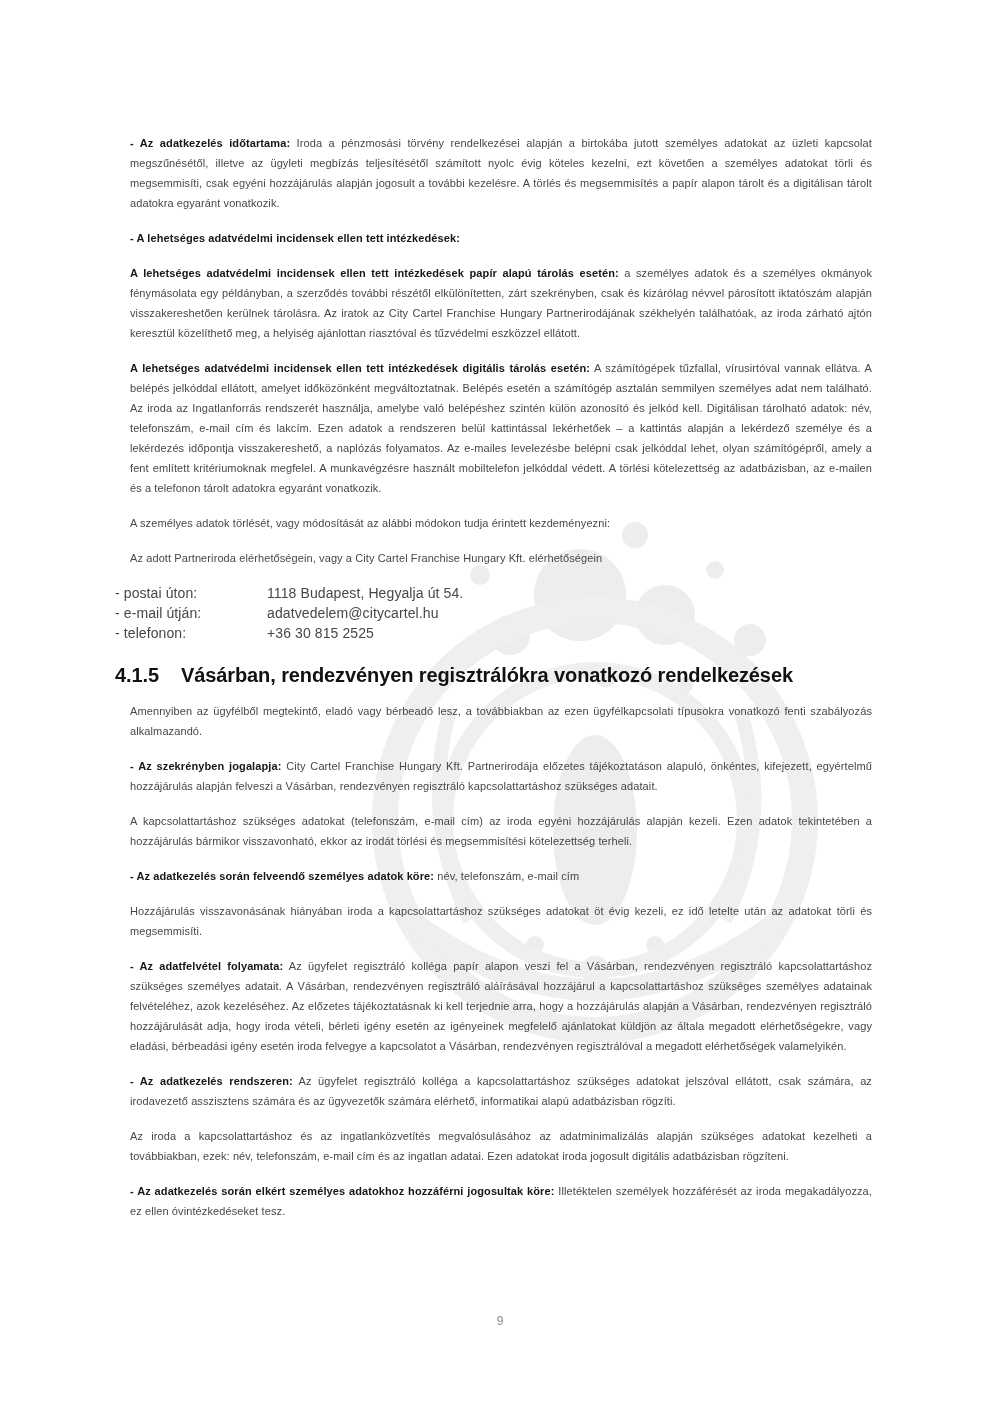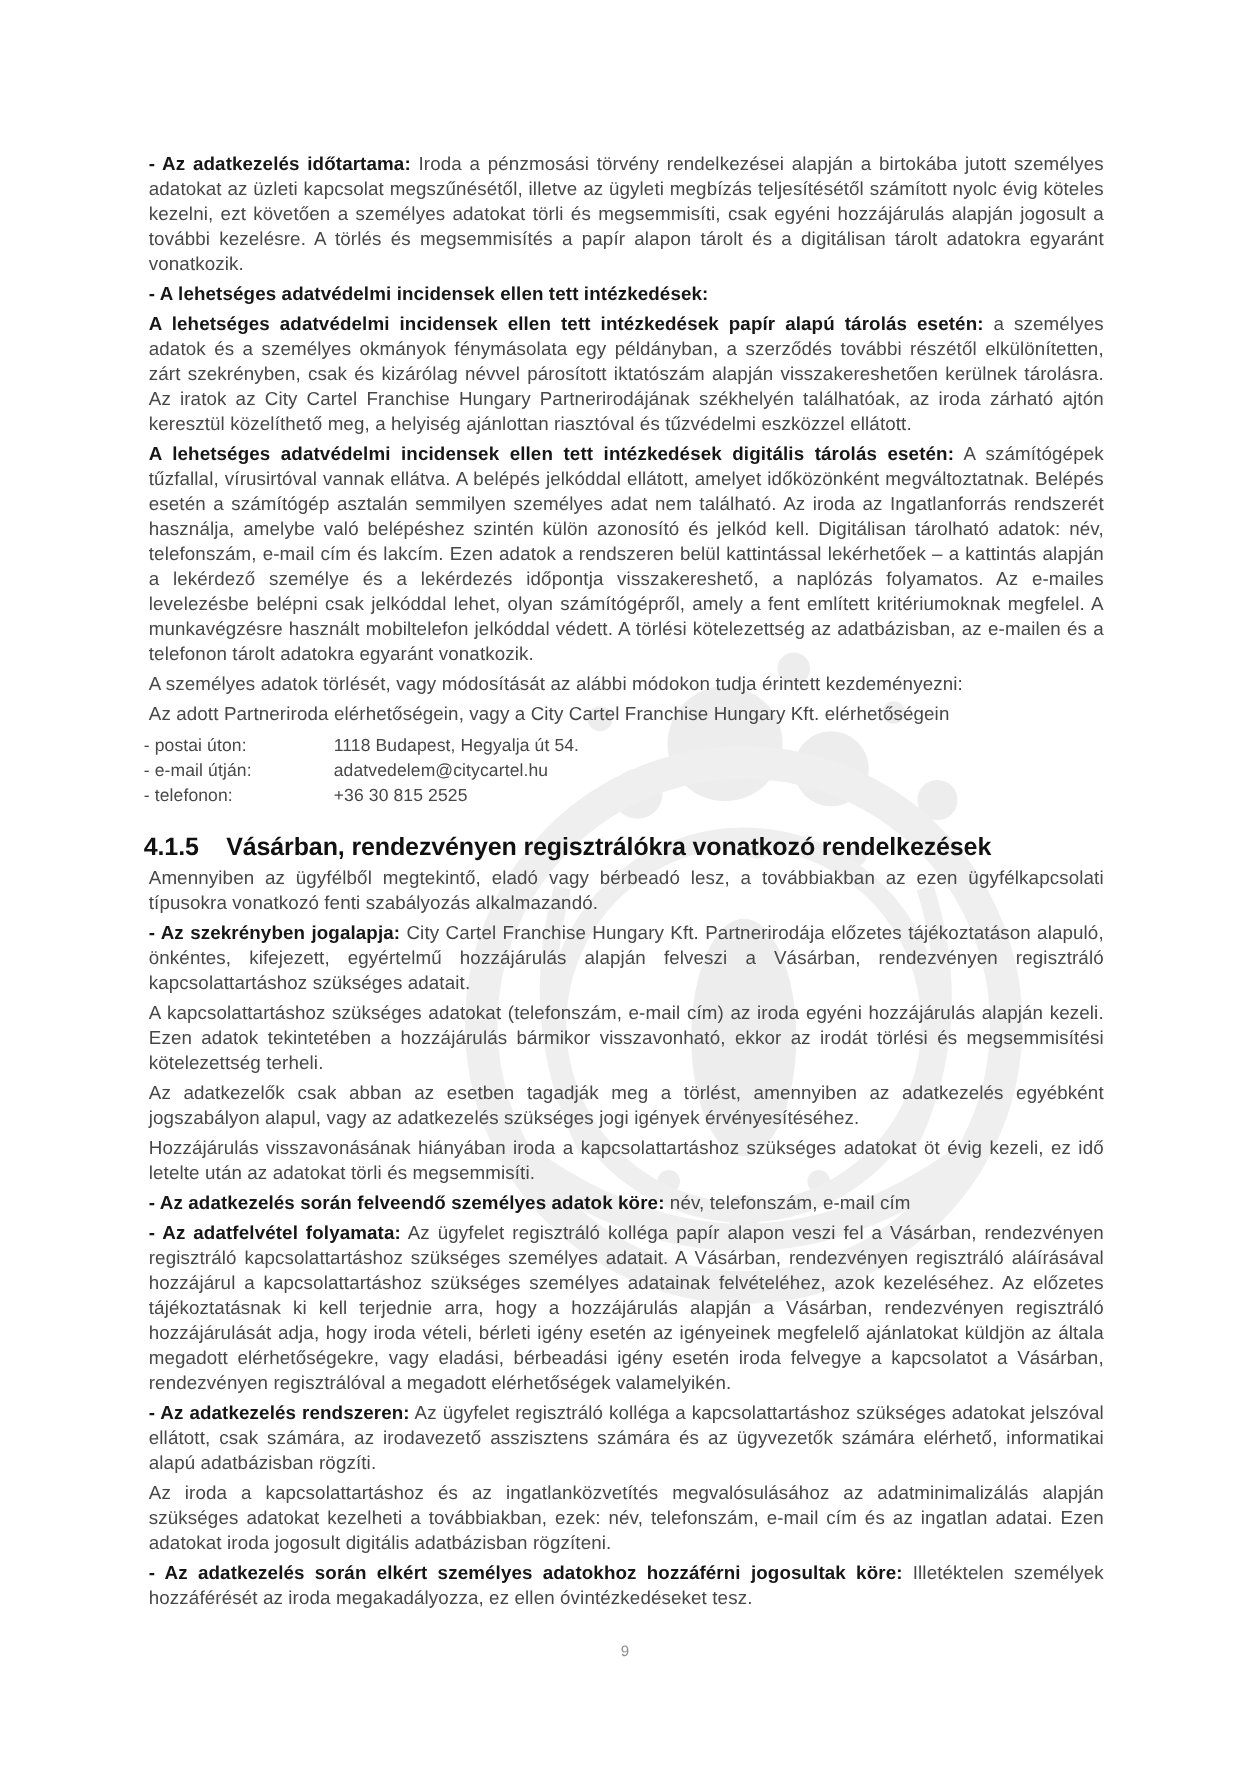--- a/index.html
+++ b/index.html
@@ -19,22 +19,22 @@
     pointer-events: none;
   }
   .content {
     position: absolute;
     left: 115px;
     top: 118px;
     width: 772px;
     z-index: 1;
   }
   p.para {
-    margin: 4px;
-    font-size: 15px;
+    margin: 15px;
+    font-size: 11px;
     line-height: 20px;
     color: #474747;
     text-align: justify;
     letter-spacing: 0.1px;
   }
   .lead {
     font-weight: bold;
     color: #161616;
   }
   .lead.italic { }
@@ -128,25 +128,24 @@
     <h2 class="section-heading">
       <span class="section-number">4.1.5</span><span class="section-title">Vásárban, rendezvényen regisztrálókra vonatkozó rendelkezések</span>
     </h2>
 
     <p class="para"><span>Amennyiben az ügyfélből megtekintő, eladó vagy bérbeadó lesz, a továbbiakban az ezen ügyfélkapcsolati típusokra vonatkozó fenti szabályozás alkalmazandó.</span></p>
 
     <p class="para"><span class="lead">- Az szekrényben jogalapja:</span><span> City Cartel Franchise Hungary Kft. Partnerirodája előzetes tájékoztatáson alapuló, önkéntes, kifejezett, egyértelmű hozzájárulás alapján felveszi a Vásárban, rendezvényen regisztráló kapcsolattartáshoz szükséges adatait.</span></p>
 
     <p class="para"><span>A kapcsolattartáshoz szükséges adatokat (telefonszám, e-mail cím) az iroda egyéni hozzájárulás alapján kezeli. Ezen adatok tekintetében a hozzájárulás bármikor visszavonható, ekkor az irodát törlési és megsemmisítési kötelezettség terheli.</span></p>
 
-    <p class="para"><span>Az adatkezelők csak abban az esetben tagadják meg a törlést, amennyiben az adatkezelés egyébként jogszabályon alapul, vagy az adatkezelés szükséges jogi igények érvényesítéséhez.</span></p>
+
+    <p class="para"><span class="lead">- Az adatkezelés során felveendő személyes adatok köre:</span><span> név, telefonszám, e-mail cím</span></p>
 
     <p class="para"><span>Hozzájárulás visszavonásának hiányában iroda a kapcsolattartáshoz szükséges adatokat öt évig kezeli, ez idő letelte után az adatokat törli és megsemmisíti.</span></p>
-
-    <p class="para"><span class="lead">- Az adatkezelés során felveendő személyes adatok köre:</span><span> név, telefonszám, e-mail cím</span></p>
 
     <p class="para"><span class="lead">- Az adatfelvétel folyamata:</span><span> Az ügyfelet regisztráló kolléga papír alapon veszi fel a Vásárban, rendezvényen regisztráló kapcsolattartáshoz szükséges személyes adatait. A Vásárban, rendezvényen regisztráló aláírásával hozzájárul a kapcsolattartáshoz szükséges személyes adatainak felvételéhez, azok kezeléséhez. Az előzetes tájékoztatásnak ki kell terjednie arra, hogy a hozzájárulás alapján a Vásárban, rendezvényen regisztráló hozzájárulását adja, hogy iroda vételi, bérleti igény esetén az igényeinek megfelelő ajánlatokat küldjön az általa megadott elérhetőségekre, vagy eladási, bérbeadási igény esetén iroda felvegye a kapcsolatot a Vásárban, rendezvényen regisztrálóval a megadott elérhetőségek valamelyikén.</span></p>
 
     <p class="para"><span class="lead">- Az adatkezelés rendszeren:</span><span> Az ügyfelet regisztráló kolléga a kapcsolattartáshoz szükséges adatokat jelszóval ellátott, csak számára, az irodavezető asszisztens számára és az ügyvezetők számára elérhető, informatikai alapú adatbázisban rögzíti.</span></p>
 
     <p class="para"><span>Az iroda a kapcsolattartáshoz és az ingatlanközvetítés megvalósulásához az adatminimalizálás alapján szükséges adatokat kezelheti a továbbiakban, ezek: név, telefonszám, e-mail cím és az ingatlan adatai. Ezen adatokat iroda jogosult digitális adatbázisban rögzíteni.</span></p>
 
 
     <p class="para"><span class="lead">- Az adatkezelés során elkért személyes adatokhoz hozzáférni jogosultak köre:</span><span> Illetéktelen személyek hozzáférését az iroda megakadályozza, ez ellen óvintézkedéseket tesz.</span></p>
 

